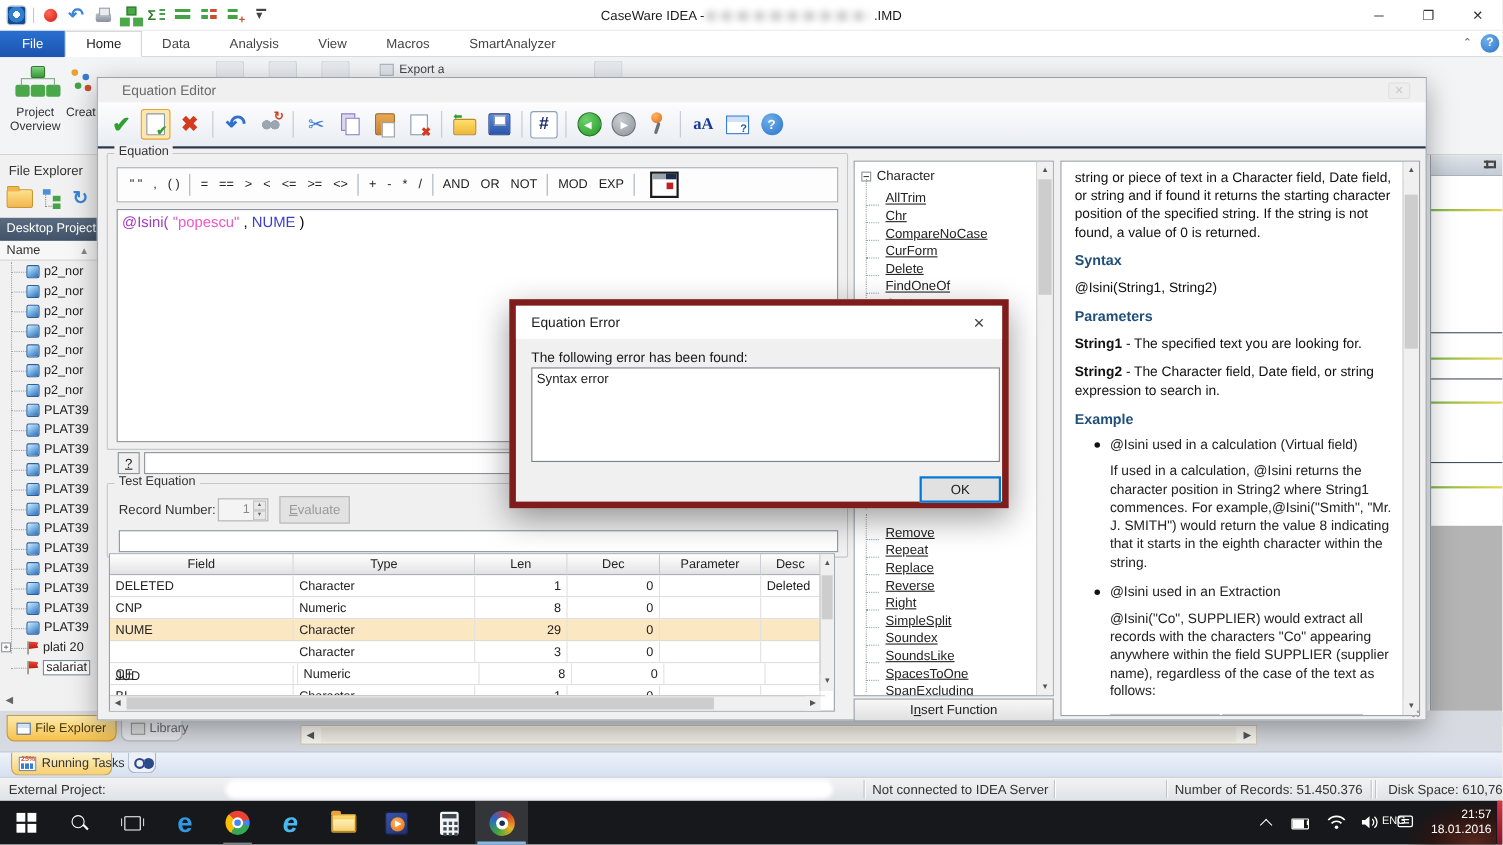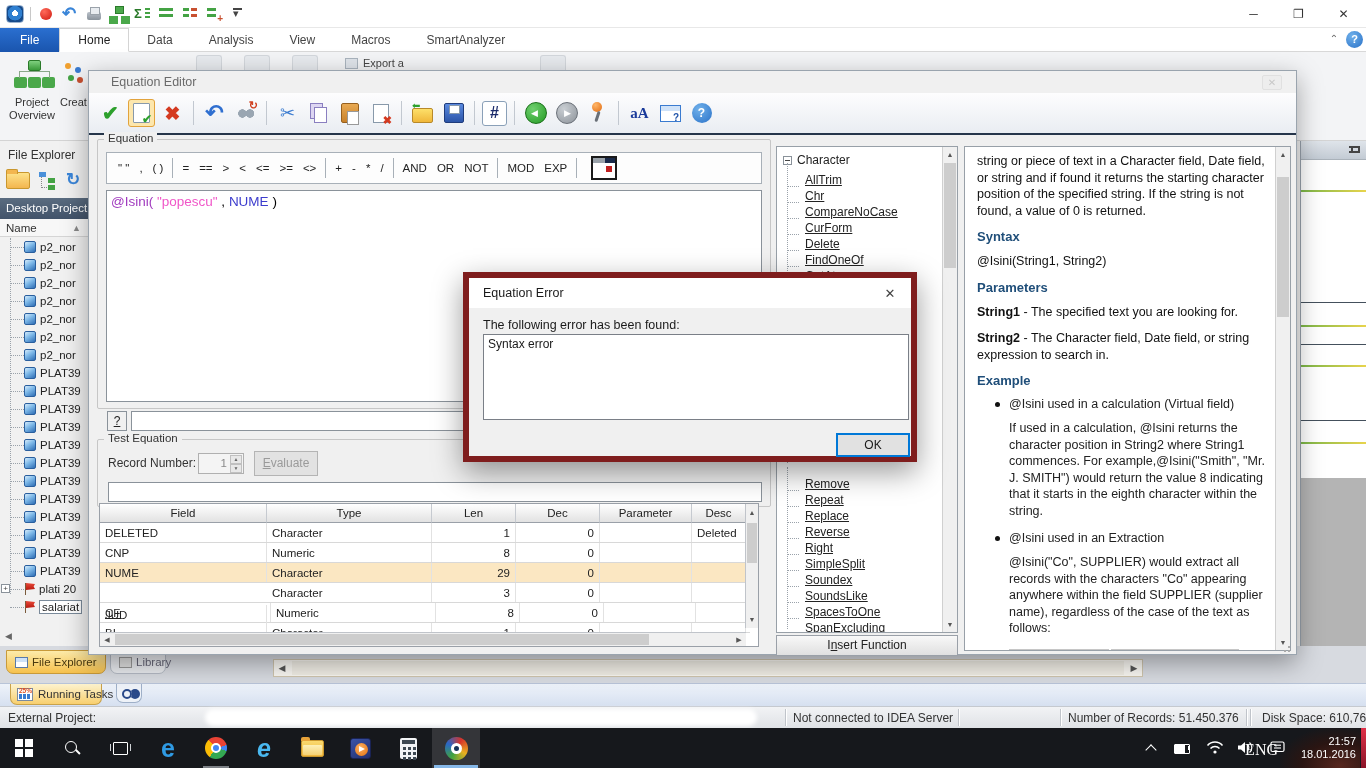--- a/index.html
+++ b/index.html
@@ -148,21 +148,21 @@
   .tbi-calculator::before { content:""; position:absolute; left:2px; top:2px; right:2px; height:4px; background:#3d4852; }
   .tbi-calculator::after { content:""; position:absolute; left:3px; top:9px; width:3px; height:3px; background:#3d4852; box-shadow:5px 0 #3d4852, 10px 0 #3d4852, 0 5px #3d4852, 5px 5px #3d4852, 10px 5px #3d4852, 0 10px #3d4852, 5px 10px #3d4852, 10px 10px #3d4852; }
   .tbi-idea { width:23px; height:23px; border-radius:50%; background:conic-gradient(from 30deg, #d8342a, #e8b020, #3fa33f, #2a66c8, #d8342a); position:relative; }
   .tbi-idea::before { content:""; position:absolute; inset:6px; background:#fff; border-radius:50%; }
   .tbi-idea::after { content:""; position:absolute; inset:9px; background:#16335a; border-radius:50%; }
   #system-tray { position:absolute; right:78px; top:0; height:40px; display:flex; align-items:center; gap:14px; }
   .tray { position:relative; display:block; width:18px; height:14px; }
   .tray-chevron-up::before { content:""; position:absolute; left:5px; top:5px; width:7px; height:7px; border-left:1.6px solid #fff; border-top:1.6px solid #fff; transform:rotate(45deg); }
   .tray-battery::before { content:""; position:absolute; left:0; top:3px; width:14px; height:8px; border:1px solid #fff; border-radius:1px; background:linear-gradient(90deg,#fff 0 75%, transparent 75%); }
   .tray-battery::after { content:""; position:absolute; left:14px; top:5px; width:2px; height:4px; background:#fff; }
-  #tray-lang { color:#fff; font-size:16px;font-family:Liberation Serif, serif; }
+  #tray-lang { color:#fff; font-size:10px; }
   #tray-clock { color:#fff; font-size:11px; text-align:right; line-height:13px; position:absolute; right:10px; top:7px; width:70px; }
 
   
   #eq-window { left:88px; top:70px; width:1209px; height:585px; background:#f0f0f0; border:1px solid #9aa4ae; box-shadow:0 8px 24px rgba(0,0,0,.35); }
   #eq-titlebar { left:0; top:0; width:100%; height:22px; background:#f0f0f0; }
   #eq-title { position:absolute; left:22px; top:4px; color:#6a6a6a; font-size:12.5px; }
   #eq-close { position:absolute; right:14px; top:4px; width:20px; height:15px; background:#ededed; border:1px solid #e0e0e0; border-radius:2px; color:#c8c8c8; font-size:10px; text-align:center; line-height:13px; }
   #eq-toolbar { left:0; top:22px; width:100%; height:42px; background:linear-gradient(#fdfdfe,#e9edf2); border-bottom:2px solid #25354a; display:flex; align-items:center; padding:0 8px; gap:4px; }
   .ti { width:27px; height:28px; display:flex; align-items:center; justify-content:center; position:relative; border-radius:3px; flex:none; }
   .ti-sep { width:1px; height:24px; background:#c2c8d0; margin:0 3px; flex:none; }
@@ -291,20 +291,25 @@
         <span class="qa qa-record"></span>
         <span class="qa qa-share"></span>
         <span class="qa qa-print"></span>
         <span class="qa qa-org-chart"></span>
         <span class="qa qa-sigma"></span>
         <span class="qa qa-rows"></span>
         <span class="qa qa-columns"></span>
         <span class="qa qa-add-rows"></span>
         <span class="qa qa-overflow"></span>
       </div>
+    <div class="abs" id="title-wrap">
+      <span>CaseWare IDEA -</span>
+      <span class="title-smudge"></span>
+      <span>.IMD</span>
+    </div>
     <div class="abs" id="win-controls">
       <div class="wc">─</div>
       <div class="wc">❐</div>
       <div class="wc">✕</div>
     </div>
   </div>
 
   <div class="abs" id="ribbon-tabs">
       <div class="rtab file">File</div>
       <div class="rtab active">Home</div>

